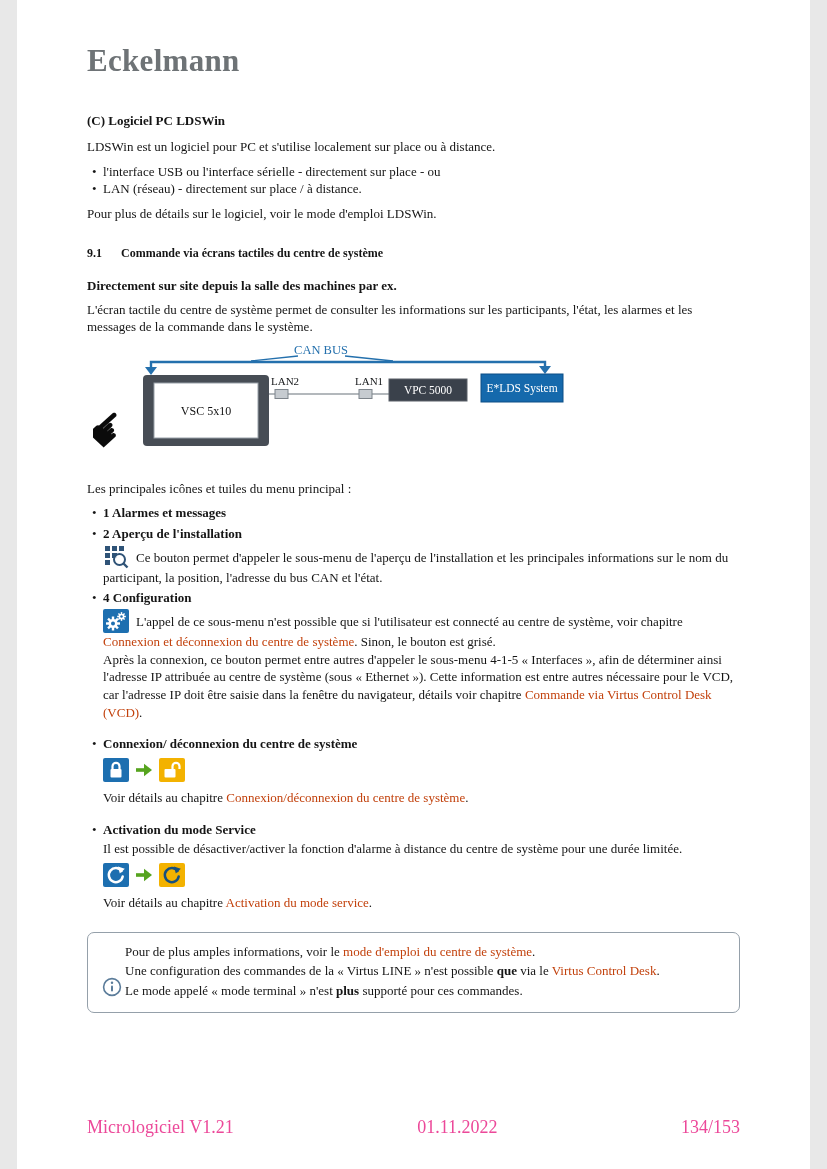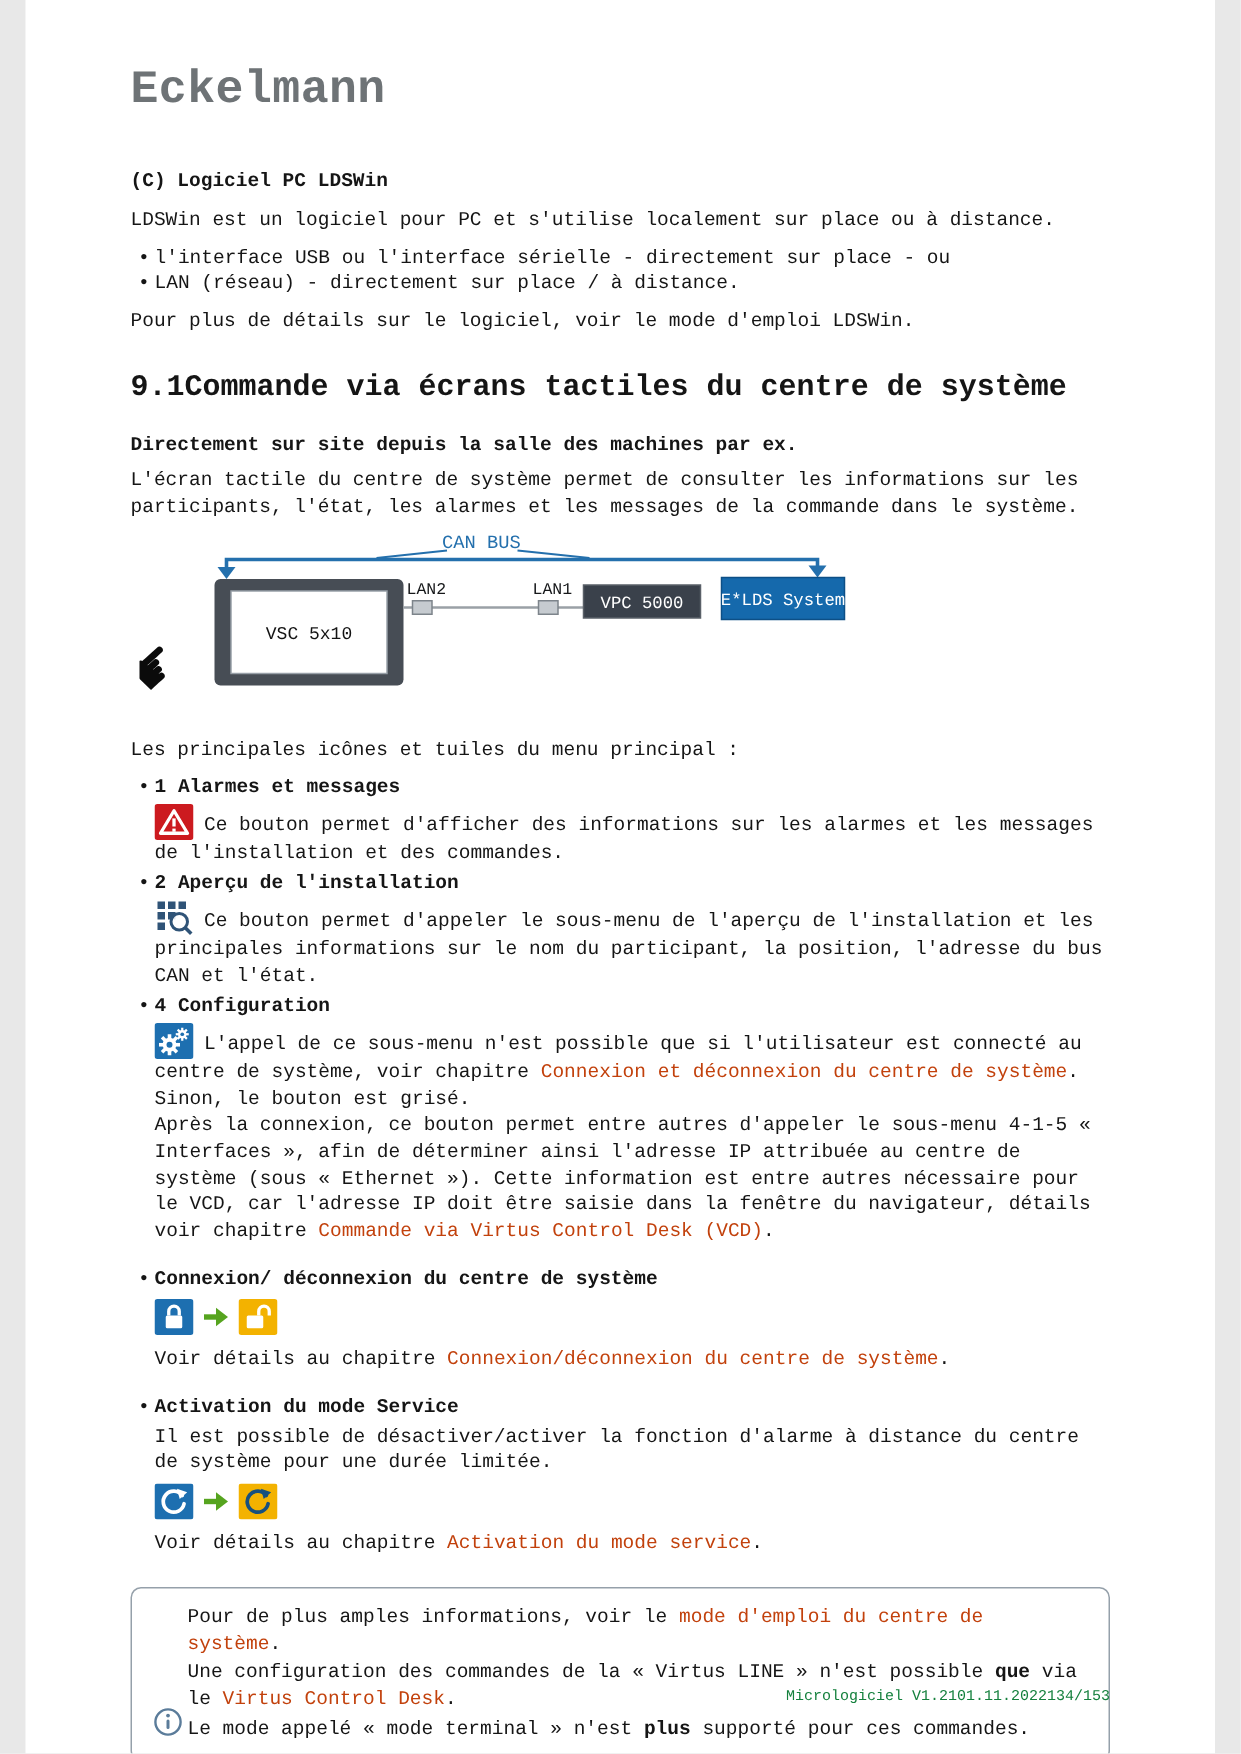--- a/index.html
+++ b/index.html
@@ -1,28 +1,28 @@
 <!DOCTYPE html>
 <html><head>
 <meta charset="utf-8">
 <style>
   html,body{margin:0;padding:0;background:#e8e8e8;}
   .page{
     position:relative;width:793px;height:1169px;margin:0 auto;background:#fff;
-    font-family:Liberation Mono, monospace;font-size:13px;line-height:1.36;color:#151515;
+    font-family:Liberation Serif, serif;font-size:13px;line-height:1.36;color:#151515;
     overflow:hidden;
   }
   .content{padding:40px 70px 0 70px;}
   .logo{font-size:31px;font-weight:bold;color:#6e7376;letter-spacing:.3px;margin:0 0 30px 0;}
   p{margin:0 0 7px 0;}
   .h-bold{font-weight:bold;margin:0 0 8px 0;}
   .bullets{list-style:none;margin:0 0 7px 0;padding:0;}
   .bullets li{position:relative;padding-left:16px;}
   .bullets li::before{content:"•";position:absolute;left:5px;}
-  .section-heading{font-size:20px;font-weight:bold;margin:22px 0 16px 0;}
+  .section-heading{font-size:12px;font-weight:bold;margin:22px 0 16px 0;}
   .section-heading .num{display:inline-block;min-width:34px;}
   .subhead{font-weight:bold;margin:0 0 6px 0;}
   .diagram{margin:4px 0 10px 6px;}
   .dg-blue-text{fill:#2470ad;font-size:12.5px;}
   .dg-label{fill:#16181a;font-size:11px;}
   .dg-white{fill:#ffffff;font-size:11.5px;}
   .dg-dark{fill:#131313;font-size:12px;}
   .menu-list{list-style:none;margin:2px 0 0 0;padding:0;}
   .menu-list>li{position:relative;padding-left:16px;margin:0 4px 3px 0;}
   .menu-list>li::before{content:"•";position:absolute;left:5px;}
@@ -35,21 +35,21 @@
   .icon-row svg{display:block;}
   .doc-link{color:#c2410c;text-decoration:none;cursor:pointer;}
   .note-box{
     border:1px solid #95a0aa;border-radius:7px;margin:20px 0 0 0;
     padding:10px 14px;display:flex;gap:3px;align-items:flex-end;
   }
   .note-icon{flex:0 0 auto;margin-top:1px;}
   .note-text div{margin-bottom:2px;}
   .footer{
     position:absolute;left:70px;right:70px;bottom:30px;
-    display:flex;justify-content:flex-end;font-size:10px;color:#15803d;
+    display:flex;justify-content:space-between;font-size:18px;color:#ec4899;
   }
   b{font-weight:bold;}
 </style>
 </head>
 <body>
 
 <div class="page">
   <div class="content">
 
     <div class="logo">Eckelmann</div>
@@ -100,26 +100,20 @@
         <text x="429" y="49" text-anchor="middle" class="dg-white">E*LDS System</text>
       </svg>
     </div>
 
     <p>Les principales icônes et tuiles du menu principal :</p>
 
     <ul class="menu-list">
 
       <li>
         <div class="item-title">1 Alarmes et messages</div>
-        <div class="item-body"><span class="tile-icon"><svg width="26" height="24" viewBox="0 0 26 24">
-                <rect width="26" height="24" rx="2" fill="#cc1a1f"></rect>
-                <path d="M13 4.5 L22 19.5 H4 Z" fill="none" stroke="#fff" stroke-width="2.2" stroke-linejoin="round"></path>
-                <rect x="11.9" y="9.6" width="2.2" height="5.4" fill="#fff"></rect>
-                <rect x="11.9" y="16.4" width="2.2" height="2.1" fill="#fff"></rect>
-              </svg></span><span>Ce bouton permet d'afficher des informations sur les alarmes et les messages de l'installation et des commandes.</span></div>
       </li>
 
       <li>
         <div class="item-title">2 Aperçu de l'installation</div>
         <div class="item-body"><span class="tile-icon"><svg width="26" height="24" viewBox="0 0 26 24">
                 <g fill="#2f5377">
                   <rect x="2" y="1" width="5" height="5"></rect>
                   <rect x="9" y="1" width="5" height="5"></rect>
                   <rect x="16" y="1" width="5" height="5"></rect>
                   <rect x="2" y="8" width="5" height="5"></rect>

